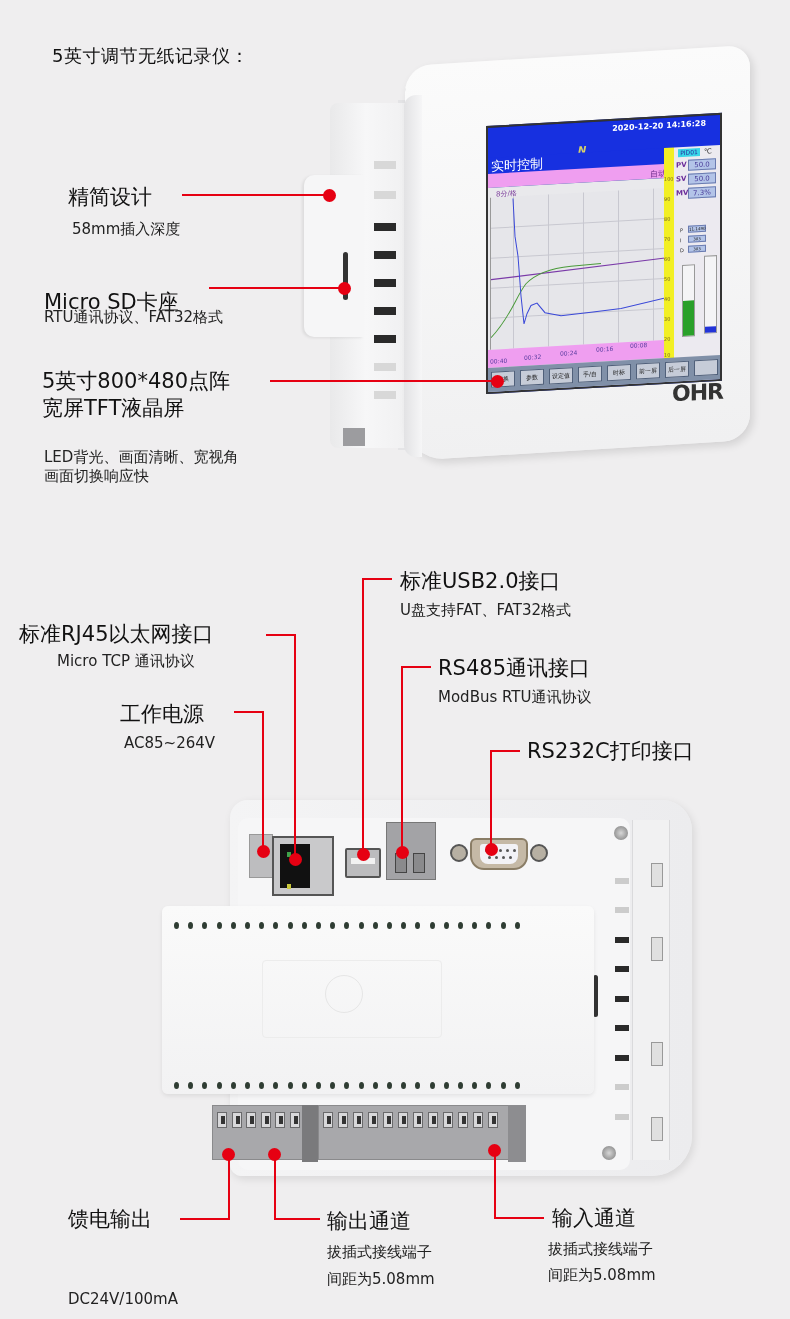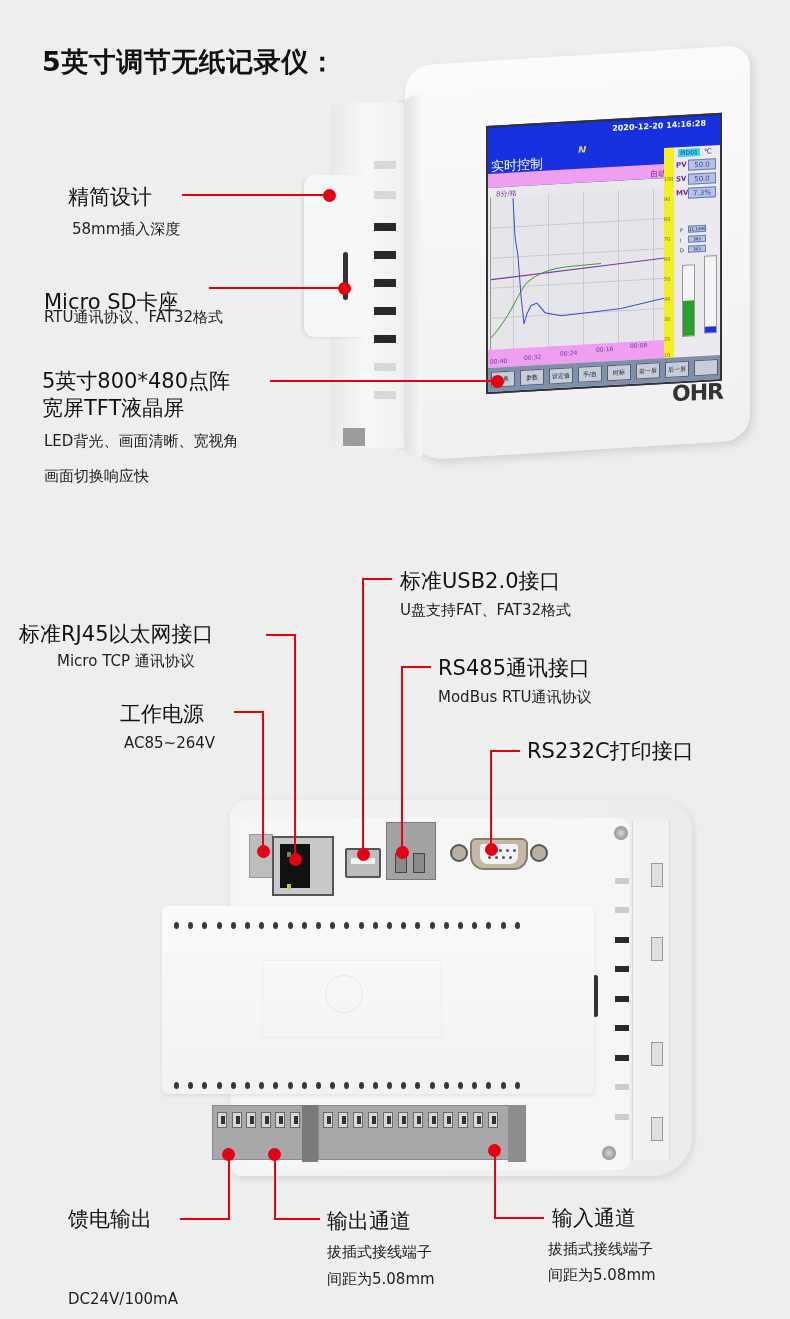--- a/index.html
+++ b/index.html
@@ -1,19 +1,19 @@
 <!DOCTYPE html>
 <html><head>
 <meta charset="utf-8">
 <style>
   * { box-sizing: border-box; margin: 0; padding: 0; }
   html, body { width: 790px; height: 1319px; background: #efeeef; overflow: hidden; }
   body { position: relative; font-family: "DejaVu Sans", "Liberation Sans", sans-serif; color: #111; }
   .abs { position: absolute; }
-  .title { left: 42px; top: 44px; font-size: 27px; font-weight: bold; letter-spacing: 0.5px; }
+  .title { left: 52px; top: 44px; font-size: 18px; font-weight: normal; letter-spacing: 0.5px; }
   .lbl-big { font-size: 21px; color: #111; white-space: nowrap; }
   .lbl-sm { font-size: 15px; color: #222; white-space: nowrap; }
   .rline { background: #e60012; position: absolute; }
   .rdot { position: absolute; width: 13px; height: 13px; border-radius: 50%; background: #e60012; }
 
   
   .side-body { left: 330px; top: 103px; width: 90px; height: 345px; background: linear-gradient(90deg,#e9e9ea,#f7f7f8 40%,#eeeeef); border-radius: 8px; }
   .side-plate { left: 304px; top: 175px; width: 60px; height: 162px; background: #f6f6f7; border-radius: 10px 0 0 10px; box-shadow: -2px 1px 3px rgba(0,0,0,0.08); }
   .side-rib { left: 398px; top: 100px; width: 14px; height: 350px; background: #e4e4e6; }
   .slot { position: absolute; width: 22px; height: 8px; background: #2a2a2a; }
@@ -213,21 +213,21 @@
 </div>
 <div>
   <div class="abs lbl-big" style="left:44px;top:272px;margin-top:16px;">Micro SD卡座</div>
   <div class="abs lbl-sm" style="left:44px;top:308px;">RTU通讯协议、FAT32格式</div>
   <div class="rline" style="left:209px;top:287px;width:136px;height:2px;"></div>
   <div class="rdot" style="left:338px;top:282px;"></div>
 </div>
 <div>
   <div class="abs lbl-big" style="left:42px;top:367px;">5英寸800*480点阵</div>
   <div class="abs lbl-big" style="left:42px;top:394px;">宽屏TFT液晶屏</div>
-  <div class="abs lbl-sm" style="left:44px;top:432px;text-align:center;">LED背光、画面清晰、宽视角</div>
+  <div class="abs lbl-sm" style="left:44px;top:448px;text-align:center;">LED背光、画面清晰、宽视角</div>
   <div class="abs lbl-sm" style="left:44px;top:467px;">画面切换响应快</div>
   <div class="rline" style="left:270px;top:380px;width:228px;height:2px;"></div>
   <div class="rdot" style="left:491px;top:375px;"></div>
 </div>
 
 <div>
   <div class="abs bk-outer"></div>
   <div class="abs bk-inner"></div>
   <div class="abs bk-rail"></div>
   <div class="screw" style="left:614px;top:826px;"></div>

